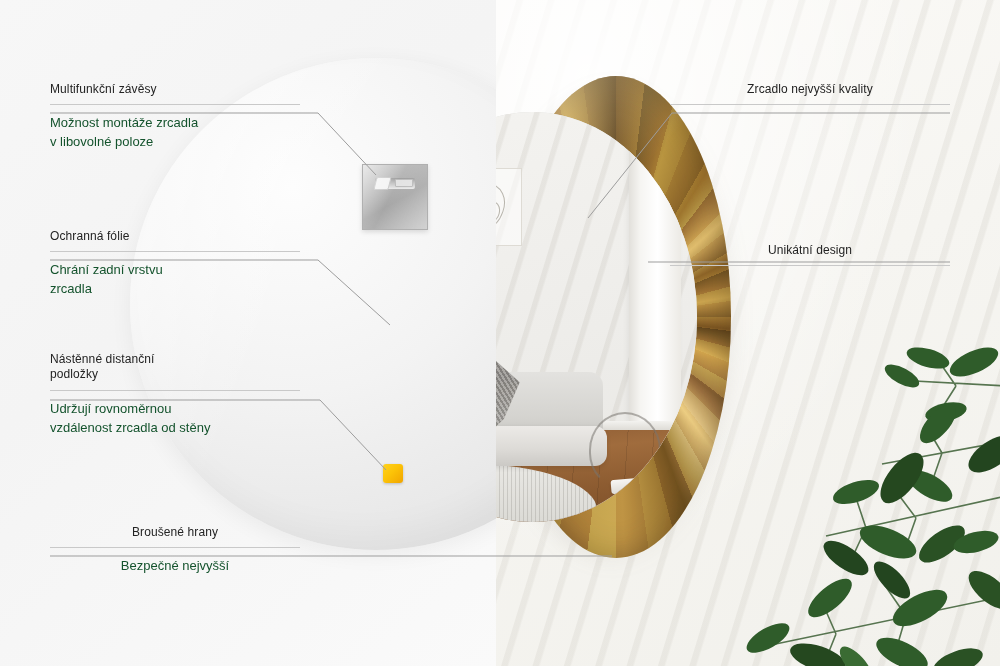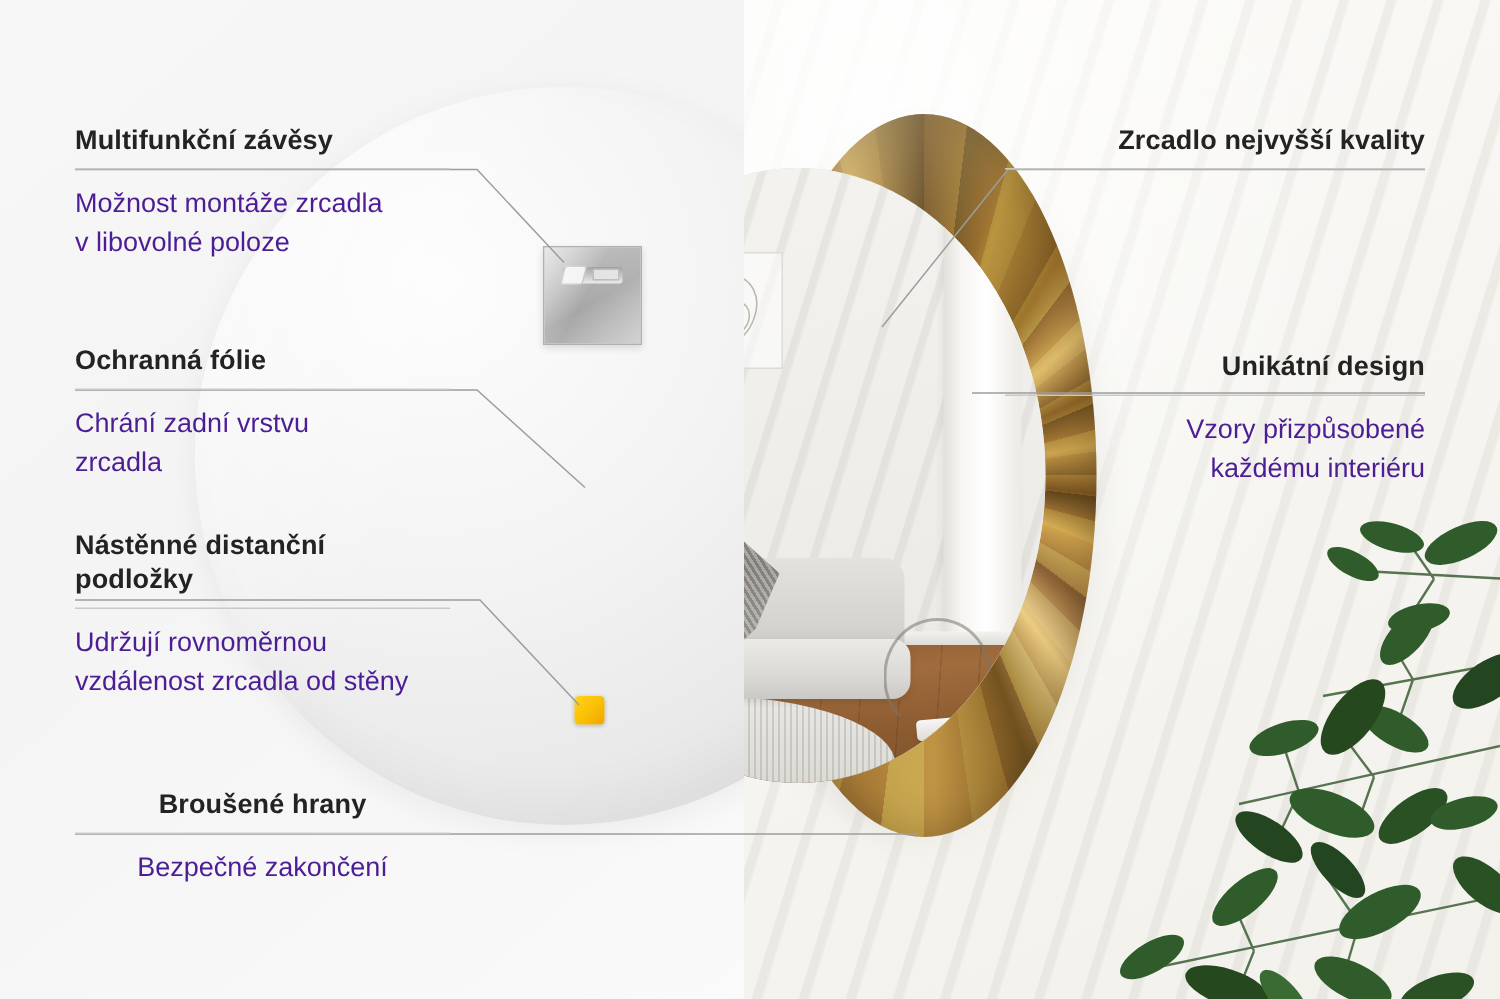--- a/index.html
+++ b/index.html
@@ -226,30 +226,30 @@
     border-radius:3px;
     transform:rotate(-5deg);
     box-shadow:0 2px 3px rgba(0,0,0,.12);
   }
   
   #plant{ position:absolute; right:-6px; bottom:-10px; width:300px; height:330px; }
 
   
   .callout{ position:absolute; }
   .callout h3{
-    font-size:18px; font-weight:bold; color:#232323; line-height:1.28;
+    font-size:12px; font-weight:normal; color:#232323; line-height:1.28;
     letter-spacing:.1px; white-space:pre-line;
   }
   .callout .rule{
     height:1px; background:#c9c9c9; margin:7px 0 9px 0;
   }
   .callout p{
-    font-size:18px; color:#4c1d95; line-height:1.45; white-space:pre-line;
-  }
-  .callout.right{ text-align:right; }
+    font-size:13px; color:#14532d; line-height:1.45; white-space:pre-line;
+  }
+  .callout.right{ text-align:center; }
 
   
   #leaders{ position:absolute; left:0; top:0; width:1000px; height:666px; pointer-events:none; }
 </style>
 </head>
 <body>
 
 <div id="stage">
 
   <div id="left-panel">
@@ -375,28 +375,26 @@
     <h3>Nástěnné distanční
 podložky</h3>
     <div class="rule"></div>
     <p>Udržují rovnoměrnou
 vzdálenost zrcadla od stěny</p>
   </div>
 
   <div class="callout" style="left:50px; top:525px; width:250px;text-align:center;">
     <h3>Broušené hrany</h3>
     <div class="rule"></div>
-    <p>Bezpečné zakončení</p>
+    <p>Bezpečné nejvyšší</p>
   </div>
 
   <div class="callout right" style="right:50px; top:82px; width:280px;">
     <h3>Zrcadlo nejvyšší kvality</h3>
     <div class="rule"></div>
   </div>
 
-  <div class="callout right" style="right:50px; top:233px; width:280px;">
+  <div class="callout right" style="right:50px; top:243px; width:280px;">
     <h3>Unikátní design</h3>
     <div class="rule"></div>
-    <p>Vzory přizpůsobené
-každému interiéru</p>
   </div>
 
 </div>
 
 </body></html>

